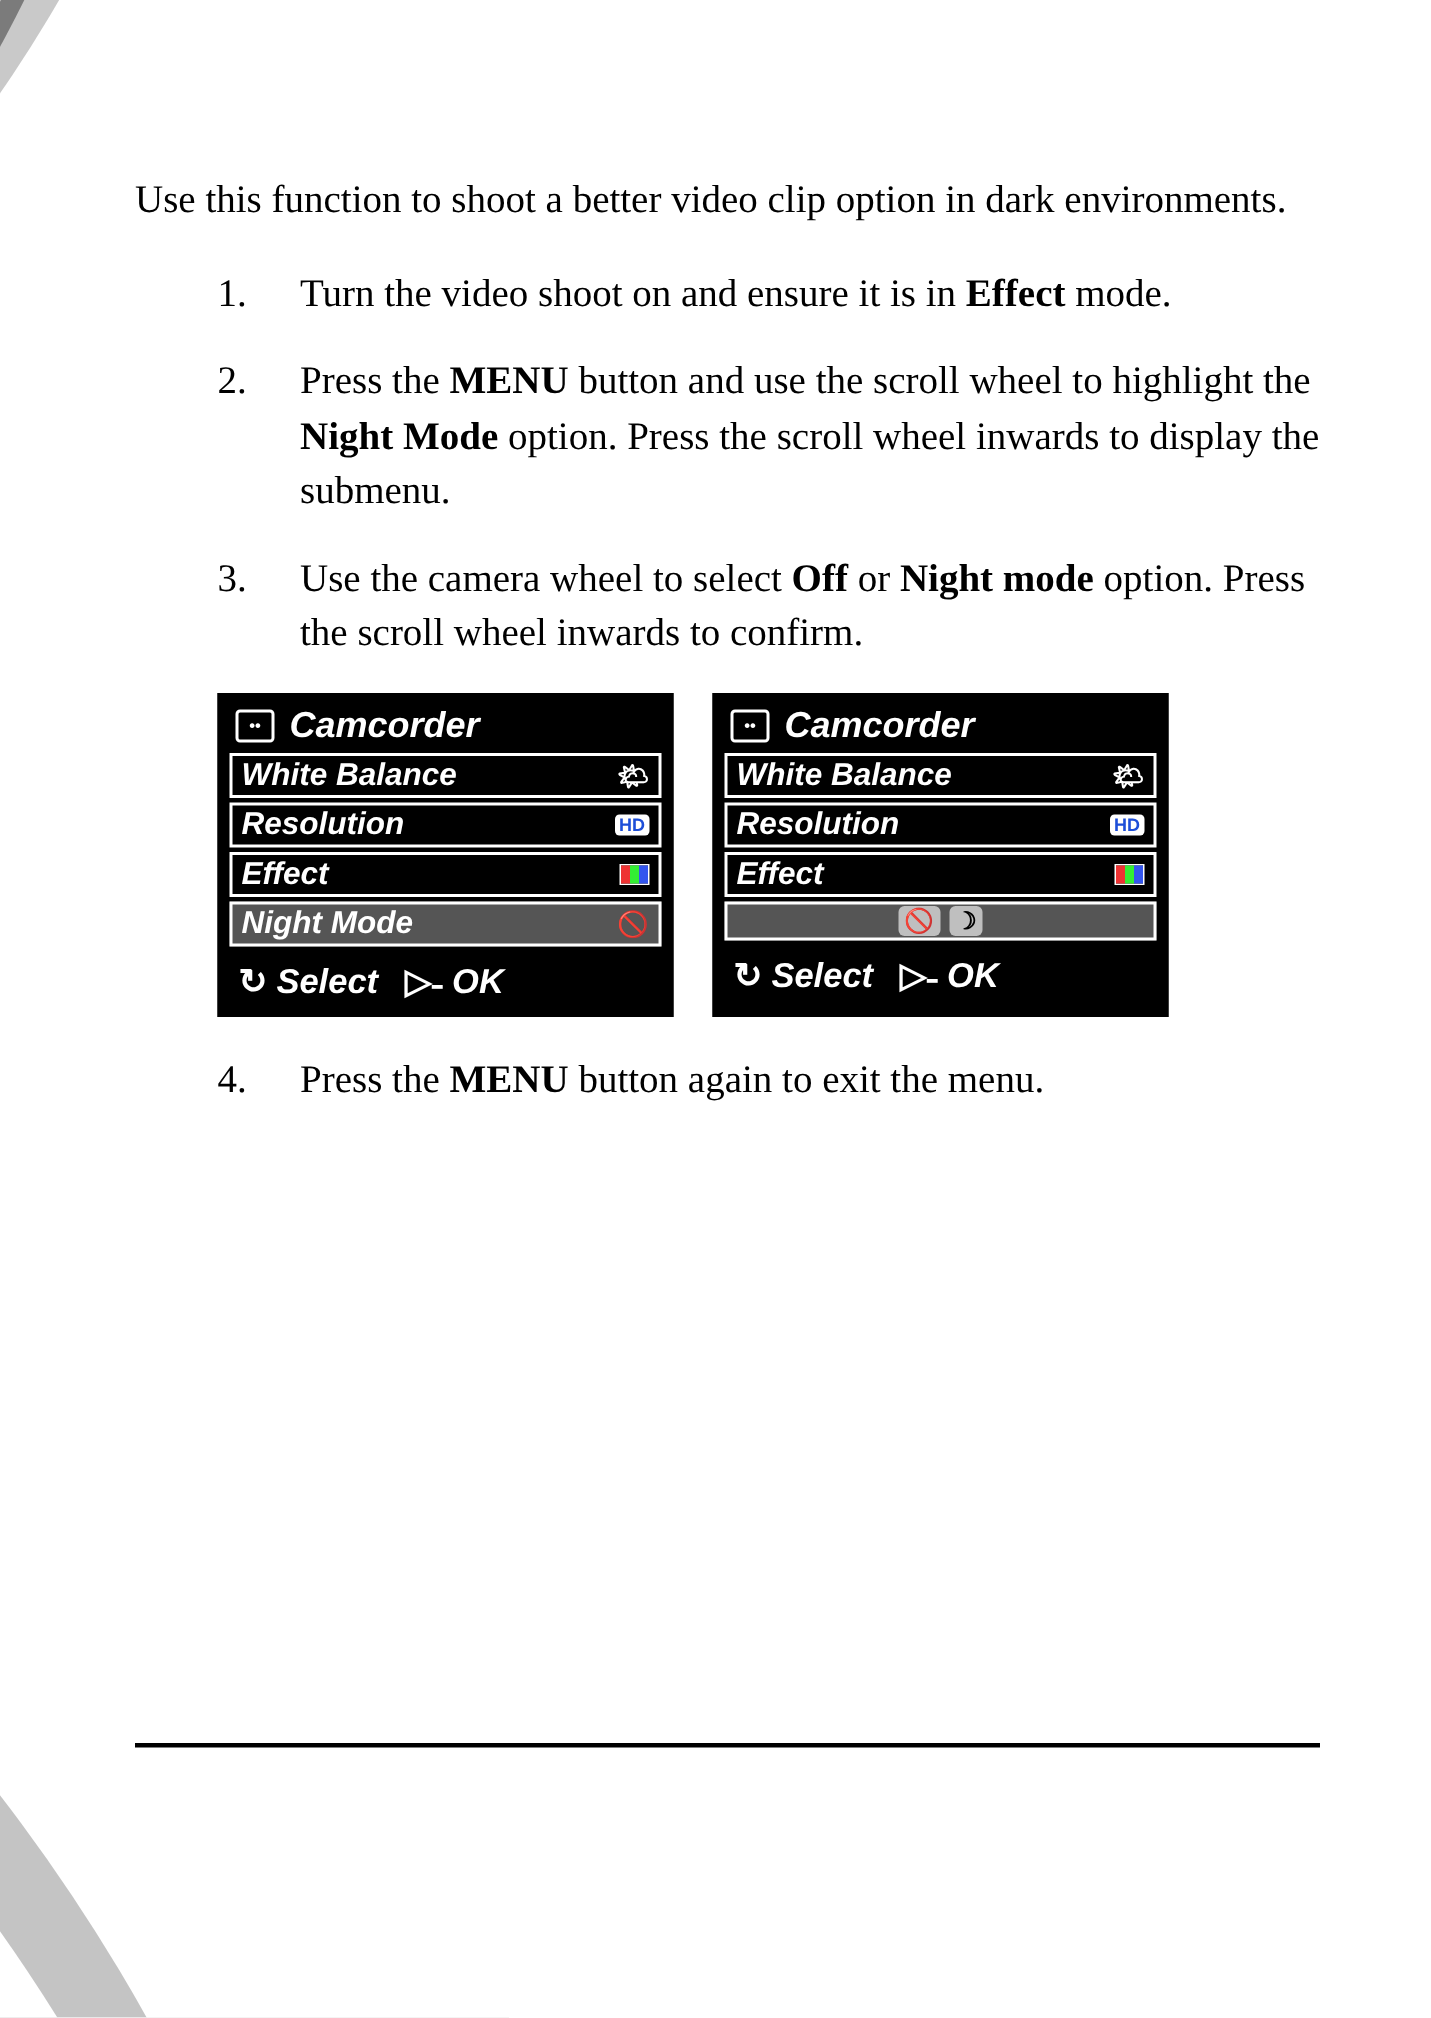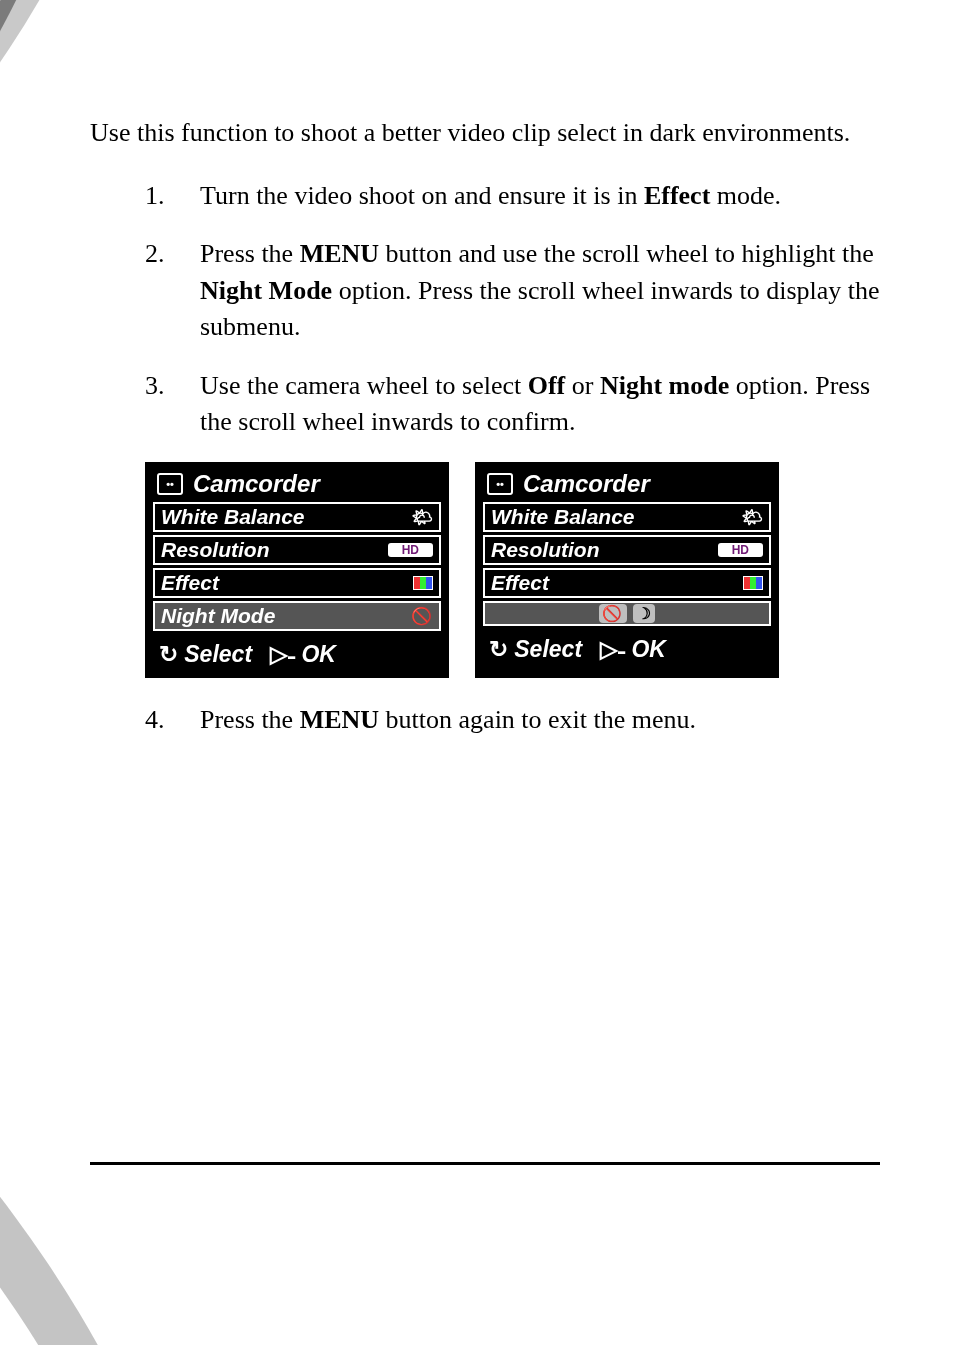--- a/index.html
+++ b/index.html
@@ -22,21 +22,21 @@
   ol.steps>li .body{flex:1;}
   b{font-weight:bold;}
   .screenshots{display:flex;gap:26px;margin:10px 0 24px 55px;}
   .lcd{width:300px;background:#000;border:2px solid #000;display:flex;flex-direction:column;font-family:"Arial Black",Arial,sans-serif;color:#fff;}
   .lcd-title{display:flex;align-items:center;gap:10px;padding:6px 10px 4px 10px;font-size:24px;font-weight:900;font-style:italic;}
   .lcd-rows{padding:0 6px 4px 6px;display:flex;flex-direction:column;gap:3px;}
   .lcd-row{display:flex;align-items:center;justify-content:space-between;border:2px solid #fff;padding:1px 6px;font-size:21px;font-weight:900;font-style:italic;gap:42px;}
   .lcd-row.sel{background:#555;}
   .lcd-row .lab{white-space:nowrap;}
   .lcd-row .ico{font-style:normal;font-size:17px;}
-  .lcd-row .hd{background:#fff;color:#701a75;border-radius:3px;padding:0 14px;font-size:12px;font-style:normal;font-weight:900;}
+  .lcd-row .hd{background:#fff;color:#1d4ed8;border-radius:3px;padding:0 3px;font-size:12px;font-style:normal;font-weight:900;}
   .lcd-row .pal{display:inline-flex;border:1px solid #fff;}
   .lcd-row .pal span{width:6px;height:12px;display:inline-block;}
   .lcd-foot{display:flex;align-items:center;justify-content:flex-start;gap:18px;padding:6px 12px 8px 12px;font-size:23px;font-weight:900;font-style:italic;}
   .lcd-foot .grp{display:flex;align-items:center;gap:6px;}
   .wheel{font-style:normal;}
   .nm-icons{display:flex;gap:6px;align-items:center;font-style:normal;}
   .nm-pill{background:#bfbfbf;border-radius:4px;padding:0 4px;color:#000;font-size:16px;font-weight:bold;}
   .footer-rule{position:absolute;left:90px;right:74px;top:1162px;border-top:3px solid #000;}
   .lcd-row.submode{justify-content:center;}
   .camcorder-ico{font-style:normal;border:2px solid #fff;border-radius:3px;width:22px;height:18px;display:inline-flex;align-items:center;justify-content:center;font-size:11px;}
@@ -46,21 +46,21 @@
 
 <div class="page">
   <div class="arc-bg arc-top-1"></div>
   <div class="arc-dark"></div>
   <div class="arc-white"></div>
   <div class="arc-bg arc-bottom-1"></div>
   <div class="arc-bottom-2"></div>
   <div class="arc-bottom-3"></div>
 
   <div class="content">
-    <p class="intro">Use this function to shoot a better video clip select in dark environments.</p>
+    <p class="intro">Use this function to shoot a better video clip option in dark environments.</p>
 
     <ol class="steps">
       <li>
         <span class="num">1.</span>
         <span class="body">
           <span>Turn the video shoot on and ensure it is in </span><b>Effect</b><span> mode.</span>
         </span>
       </li>
       <li>
         <span class="num">2.</span>

